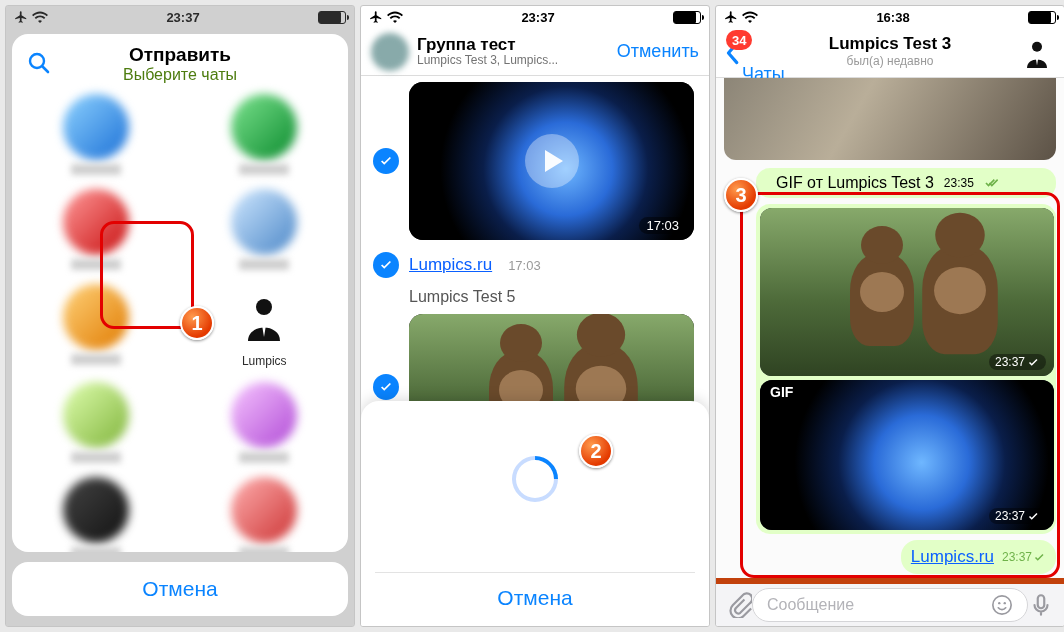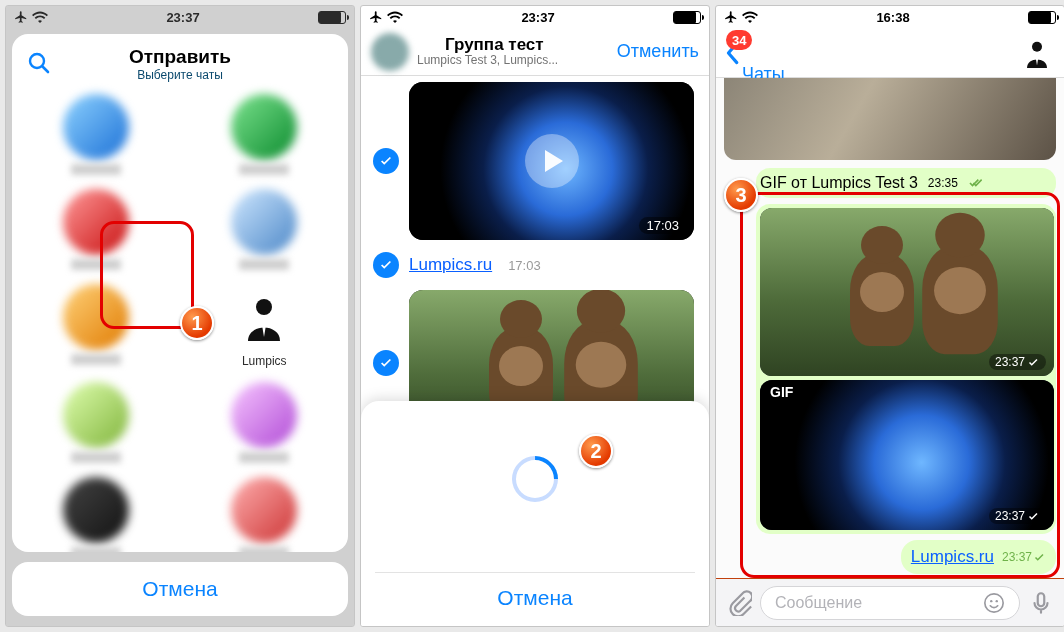--- a/index.html
+++ b/index.html
@@ -13,37 +13,37 @@
   .plane { width: 14px; height: 14px; }
   .wifi  { width: 16px; height: 12px; }
   .batt  { width: 28px; height: 13px; border: 1.5px solid #000; border-radius: 3px; position: relative; }
   .batt::after { content: ""; position: absolute; right: -4px; top: 3px; width: 2.5px; height: 5px; background: #000; border-radius: 0 2px 2px 0; }
   .batt i { display: block; width: 85%; height: 100%; background: #000; border-radius: 1px; }
   
   .overlay-sheet { position: absolute; left:0; right:0; top:0; bottom:0; background: rgba(120,120,120,0.35); }
   .sheet { position: absolute; left: 6px; right: 6px; top: 28px; bottom: 74px; background: #fff; border-radius: 16px; overflow: hidden; }
   .sheet-head { height: 60px; position: relative; display: flex; flex-direction: column; align-items: center; justify-content: center; }
   .sheet-title { font-size: 19px; font-weight: 600; }
-  .sheet-sub   { font-size: 12px; color: #0c4a6e; }
+  .sheet-sub   { font-size: 16px; color: #4d7c0f; }
   .search-btn  { position: absolute; left: 12px; top: 14px; width: 30px; height: 30px; display: flex; align-items: center; justify-content: center; }
   .grid { padding: 0 6px 6px; display: grid; grid-template-columns: repeat(2, 1fr); gap: 14px 13px; }
   .cell { display: flex; flex-direction: column; align-items: center; gap: 4px; }
   .ava { width: 66px; height: 66px; border-radius: 50%; filter: blur(5px); }
   .cell-label { font-size: 10px; color: #888; filter: blur(3px); height: 11px; width: 50px; background: #cfcfcf; border-radius: 2px; }
   .lumpics-ava { filter: none; background: #fff; display: flex; align-items: center; justify-content: center; }
   .lumpics-label { filter: none; background: none; width: auto; color: #2c2c2c; font-size: 12px; font-weight: 500; }
   .cancel-bar { position: absolute; left: 6px; right: 6px; bottom: 10px; height: 54px; background: #fff; border-radius: 16px; display: flex; align-items: center; justify-content: center; font-size: 21px; color: #0a84ff; font-weight: 500; }
   
   .hl { position: absolute; border: 3.5px solid #e30000; border-radius: 14px; pointer-events: none; }
   .step { position: absolute; width: 34px; height: 34px; border-radius: 50%; background: radial-gradient(circle at 35% 30%, #ff9a4d, #e43a00 70%); color: #fff; font-weight: 700; font-size: 20px; display: flex; align-items: center; justify-content: center; border: 2px solid #fff; box-shadow: 0 1px 3px rgba(0,0,0,.45); }
   
   .nav2 { height: 48px; display: flex; align-items: center; padding: 0 10px; gap: 8px; border-bottom: 1px solid #dcdcdc; }
   .group-ava { width: 38px; height: 38px; border-radius: 50%; background: #8aa; filter: blur(3px); }
   .nav2-titles { flex: 1; display: flex; flex-direction: column; line-height: 1.15; }
-  .nav2-title { font-size: 17px; font-weight: 600; margin-left: 28px; }
+  .nav2-title { font-size: 17px; font-weight: 600; }
   .nav2-sub   { font-size: 12px; color: #737373; }
   .nav2-cancel { font-size: 18px; color: #0a84ff; font-weight: 500; }
   .msglist { position: absolute; left:0; right:0; top:70px; bottom:0; overflow: hidden; }
   .mrow { display: flex; align-items: center; gap: 10px; padding: 6px 12px; }
   .chk { width: 26px; height: 26px; border-radius: 50%; background: #0a84ff; display: flex; align-items: center; justify-content: center; flex-shrink: 0; }
   .chk svg { width: 14px; height: 14px; }
   .mtxt { font-size: 17px; color: #0a60ff; text-decoration: underline; }
   .mtime { font-size: 13px; color: #9a9a9a; margin-left: 6px; }
   .msgname { font-size: 16px; color: #555; font-weight: 500; padding: 4px 12px 2px 48px; }
   .thumb { position: relative; margin-left: 36px; width: 285px; height: 158px; border-radius: 14px; overflow: hidden; background: #000; }
@@ -64,21 +64,21 @@
   .nav3-sub   { font-size: 12px; color: #9a9a9a; }
   .nav3-ava { position: absolute; right: 8px; top: 6px; width: 38px; height: 38px; border-radius: 50%; background: #fff; display: flex; align-items: center; justify-content: center; }
   .chat3 { position: absolute; left:0; right:0; top: 72px; bottom: 48px; background: #fbfbfb; }
   .bubble { margin: 4px 8px 6px auto; max-width: 300px; background: #e2ffc7; border-radius: 14px; padding: 4px 4px; position: relative; }
   .gif-tag { position: absolute; left: 10px; top: 4px; color: #fff; font-size: 14px; font-weight: 700; z-index: 2; }
   .img { width: 294px; height: 168px; border-radius: 12px; background: #223; position: relative; overflow: hidden; }
   .img-time { position: absolute; right: 8px; bottom: 6px; background: rgba(0,0,0,.4); color: #fff; font-size: 12px; padding: 1px 6px; border-radius: 9px; display: flex; align-items: center; gap: 3px; }
   .link-bubble { display: flex; align-items: center; gap: 8px; background: #e2ffc7; border-radius: 16px; padding: 7px 10px; margin: 4px 8px 6px auto; width: max-content; }
   .link-text { font-size: 17px; color: #0a60ff; text-decoration: underline; font-weight: 500; }
   .link-time { font-size: 12px; color: #6fb24a; display: flex; align-items: center; gap: 2px; }
-  .composer { position: absolute; left:0; right:0; bottom:0; height: 48px; background: #f4f4f6; border-top: 1px solid #c2410c; display: flex; align-items: center; gap: 8px; padding: 0 10px; }
+  .composer { position: absolute; left:0; right:0; bottom:0; height: 48px; background: #f4f4f6; border-top: 6px solid #c2410c; display: flex; align-items: center; padding: 0 10px; }
   .comp-input { flex: 1; height: 34px; border: 1px solid #d5d5d8; border-radius: 17px; background: #fff; padding: 0 14px; font-size: 16px; color: #b3b3b8; display: flex; align-items: center; justify-content: space-between; }
   .comp-icon { width: 26px; height: 26px; color: #9a9aa0; }
   
   .earth-bg { position: absolute; inset: 0; background: radial-gradient(circle at 55% 55%, #6fb7ff 0%, #2a6bd8 26%, #0a1e4a 46%, #000 70%); }
   .bears-bg { position: absolute; inset: 0; background: linear-gradient(#87a96b 0%, #4e6b3a 55%, #2f4322 100%); }
   .bear { position: absolute; bottom: 18%; width: 64px; height: 92px; background: #6a4a2b; border-radius: 40% 40% 30% 30%; }
   .bear::before { content: ""; position: absolute; left: 50%; top: -28px; width: 42px; height: 38px; margin-left: -21px; background: #6a4a2b; border-radius: 50%; }
   .bear::after { content: ""; position: absolute; left: 10px; right: 10px; top: 18px; height: 40px; background: #b89168; border-radius: 50%; opacity: .65; }
   .catimg { position: absolute; left: 8px; right: 8px; top: 0; height: 82px; border-radius: 0 0 12px 12px; background: linear-gradient(120deg,#8c8577 0,#b9ae99 40%,#5c5246 100%); overflow: hidden; }
   
@@ -250,20 +250,21 @@
     </div>
     <div class="mrow">
       <div class="chk">
             <svg viewBox="0 0 16 16">
               <path class="tick tickw" d="M3 8l3 3 7-7"></path>
             </svg>
           </div>
       <span class="mtxt">Lumpics.ru</span>
       <span class="mtime">17:03</span>
     </div>
+    <div class="msgname">Lumpics Test 5</div>
     <div class="mrow" style="align-items:flex-start;">
       <div class="chk" style="margin-top:60px;">
             <svg viewBox="0 0 16 16">
               <path class="tick tickw" d="M3 8l3 3 7-7"></path>
             </svg>
           </div>
       <div class="thumb" style="margin-left:0;">
         <div class="bears-bg"></div>
         <div class="bear" style="left:80px;"></div>
         <div class="bear" style="left:160px; transform:scale(1.15);"></div>
@@ -296,35 +297,39 @@
           </div>
         </div>
   </div>
 
   <div class="nav3">
     <svg class="back-chevron" viewBox="0 0 12 20">
           <path d="M10 2 L3 10 L10 18" fill="none" stroke="#0a84ff" stroke-width="2.6" stroke-linecap="round" stroke-linejoin="round"></path>
         </svg>
     <span class="back-label">Чаты</span>
     <div class="badge">34</div>
+    <div class="nav3-titles">
+      <div class="nav3-title">Lumpics Test 3</div>
+      <div class="nav3-sub">был(а) недавно</div>
+    </div>
     <div class="nav3-ava">
       <svg width="30" height="30" viewBox="0 0 48 48">
         <circle cx="24" cy="14" r="8" fill="#111"></circle>
             <path d="M8 48 C8 30 40 30 40 48 Z" fill="#111"></path>
             <path d="M21 26 L24 44 L27 26 L24 30 Z" fill="#fff"></path>
       </svg>
     </div>
   </div>
 
   <div class="chat3">
     <div class="catimg"></div>
 
     <div style="height:86px;"></div>
 
-    <div class="bubble" style="padding:6px 4px; display:flex; align-items:center; gap:10px;">
+    <div class="bubble" style="padding:6px 20px; display:flex; align-items:center; gap:10px;">
       <span style="font-size:16px;">GIF от Lumpics Test 3</span>
       <span style="font-size:12px; color:#000000;">23:35</span>
       <svg viewBox="0 0 16 12" width="14" height="10">
             <path class="tick" d="M2 6l3 3 7-7"></path>
             <path class="tick" d="M6 6l3 3 7-7"></path>
           </svg>
     </div>
 
     <div class="bubble" style="padding:4px;">
       <div class="img" style="margin-bottom:4px;">

